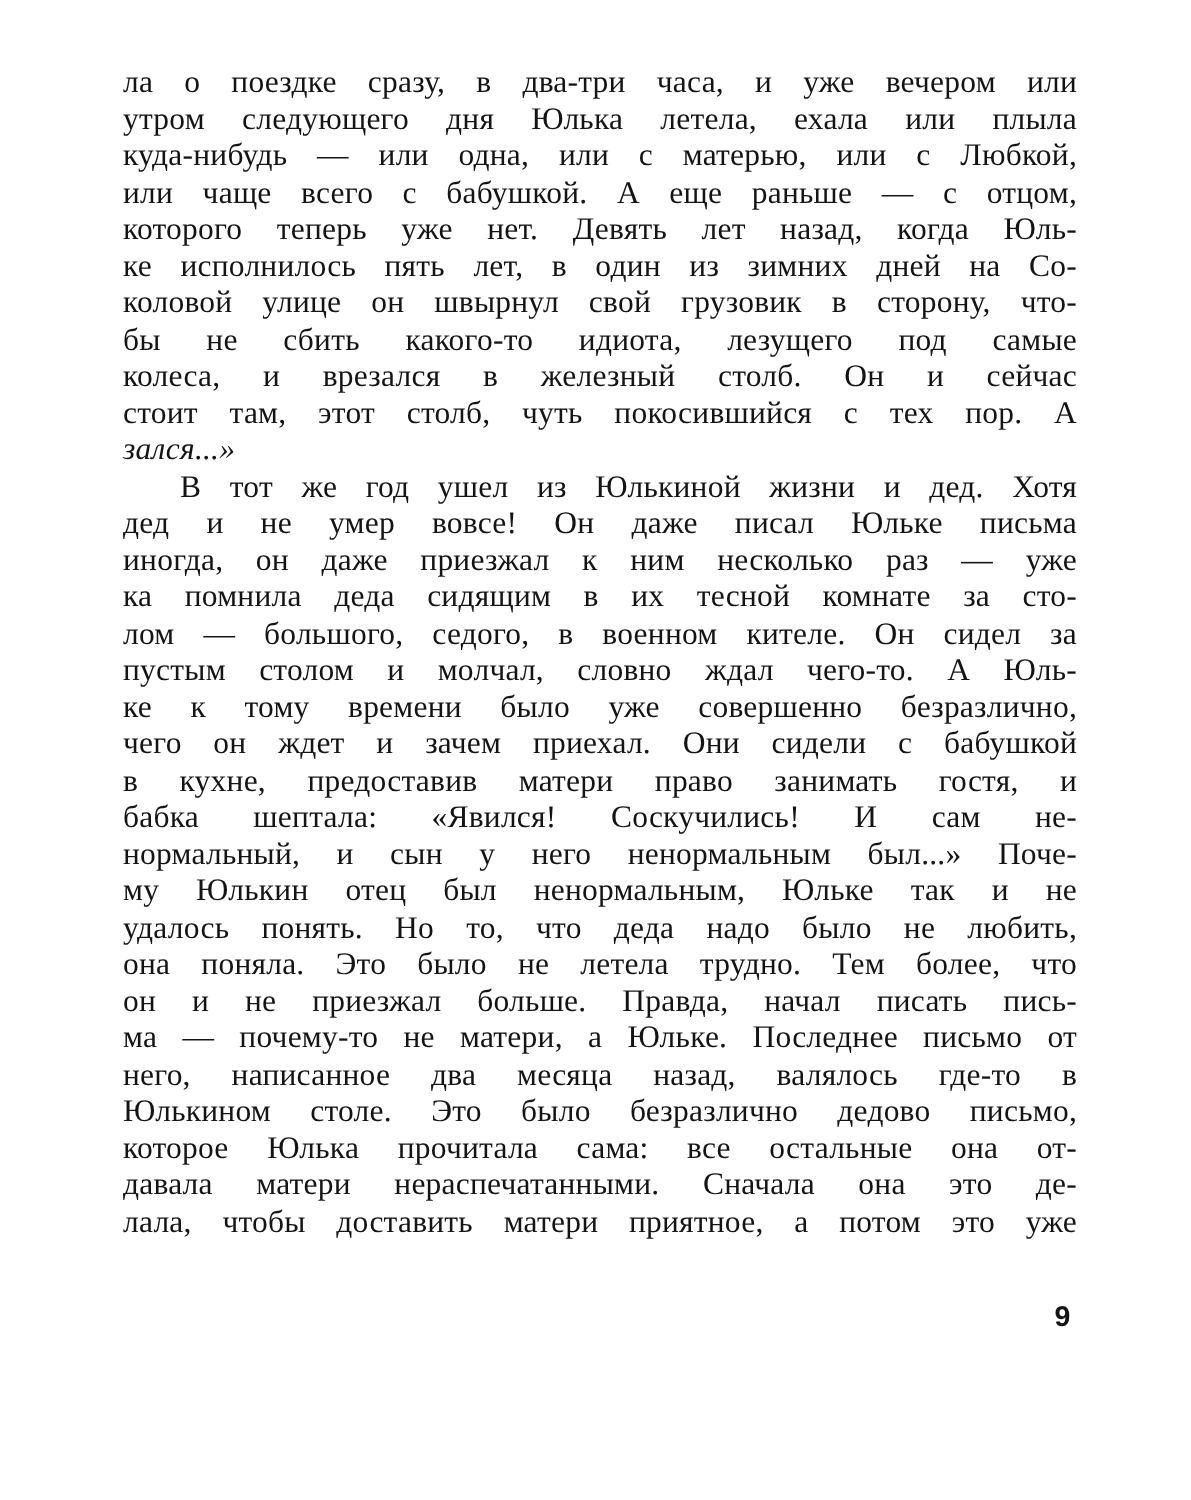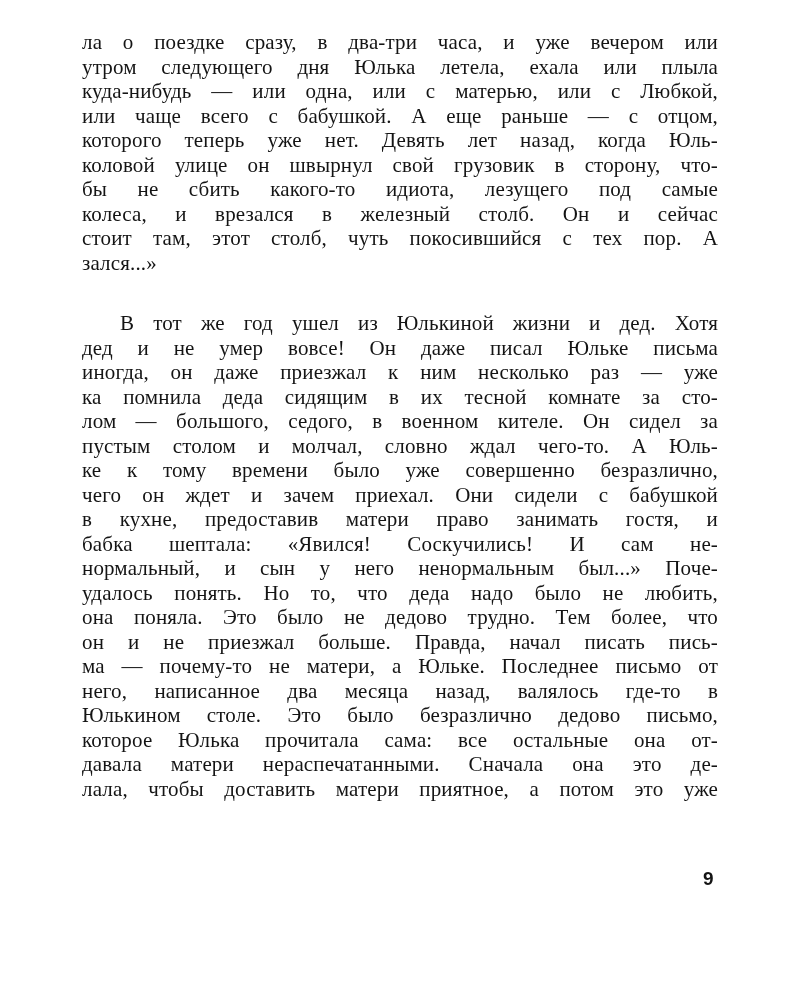--- a/index.html
+++ b/index.html
@@ -16,41 +16,41 @@
     .page {
       position: absolute;
       left: 0; top: 0;
       width: 794px;
       height: 1000px;
       background: #ffffff;
     }
     .text-block {
       position: absolute;
       left: 82px;
-      top: 30px;
+      top: 42px;
       width: 636px;
       font-family: "Liberation Serif", "DejaVu Serif", serif;
       font-size: 21px;
       line-height: 24.5px;
       color: #141414;
       letter-spacing: 0.15px;
     }
     .line {
       display: block;
       height: 24.5px;
       white-space: nowrap;
       text-align: justify;
       text-align-last: justify;
     }
     .line.last {
       text-align-last: left;
+      font-style: italic;
     }
     .line.indent {
       padding-left: 38px;
-      margin-top: 36px;
     }
     .page-number {
       position: absolute;
       left: 703px;
       top: 868px;
       font-family: "Liberation Sans", "DejaVu Sans", sans-serif;
       font-weight: bold;
       font-size: 19px;
       color: #141414;
     }
@@ -59,39 +59,41 @@
 <body>
 
 <div class="page">
   <div class="text-block">
 
     <span class="line">ла о поездке сразу, в два-три часа, и уже вечером или</span>
     <span class="line">утром следующего дня Юлька летела, ехала или плыла</span>
     <span class="line">куда-нибудь — или одна, или с матерью, или с Любкой,</span>
     <span class="line">или чаще всего с бабушкой. А еще раньше — с отцом,</span>
     <span class="line">которого теперь уже нет. Девять лет назад, когда Юль-</span>
+    <span class="line">ке исполнилось пять лет, в один из зимних дней на Со-</span>
     <span class="line">коловой улице он швырнул свой грузовик в сторону, что-</span>
     <span class="line">бы не сбить какого-то идиота, лезущего под самые</span>
     <span class="line">колеса, и врезался в железный столб. Он и сейчас</span>
     <span class="line">стоит там, этот столб, чуть покосившийся с тех пор. А</span>
     <span class="line last">зался...»</span>
 
     <span class="line indent">В тот же год ушел из Юлькиной жизни и дед. Хотя</span>
     <span class="line">дед и не умер вовсе! Он даже писал Юльке письма</span>
     <span class="line">иногда, он даже приезжал к ним несколько раз — уже</span>
     <span class="line">ка помнила деда сидящим в их тесной комнате за сто-</span>
     <span class="line">лом — большого, седого, в военном кителе. Он сидел за</span>
     <span class="line">пустым столом и молчал, словно ждал чего-то. А Юль-</span>
     <span class="line">ке к тому времени было уже совершенно безразлично,</span>
     <span class="line">чего он ждет и зачем приехал. Они сидели с бабушкой</span>
     <span class="line">в кухне, предоставив матери право занимать гостя, и</span>
     <span class="line">бабка шептала: «Явился! Соскучились! И сам не-</span>
     <span class="line">нормальный, и сын у него ненормальным был...» Поче-</span>
+    <span class="line">му Юлькин отец был ненормальным, Юльке так и не</span>
     <span class="line">удалось понять. Но то, что деда надо было не любить,</span>
-    <span class="line">она поняла. Это было не дедово трудно. Тем более, что</span>
+    <span class="line">она поняла. Это было не летела трудно. Тем более, что</span>
     <span class="line">он и не приезжал больше. Правда, начал писать пись-</span>
     <span class="line">ма — почему-то не матери, а Юльке. Последнее письмо от</span>
     <span class="line">него, написанное два месяца назад, валялось где-то в</span>
     <span class="line">Юлькином столе. Это было безразлично дедово письмо,</span>
     <span class="line">которое Юлька прочитала сама: все остальные она от-</span>
     <span class="line">давала матери нераспечатанными. Сначала она это де-</span>
     <span class="line">лала, чтобы доставить матери приятное, а потом это уже</span>
   </div>
 
   <div class="page-number">9</div>

